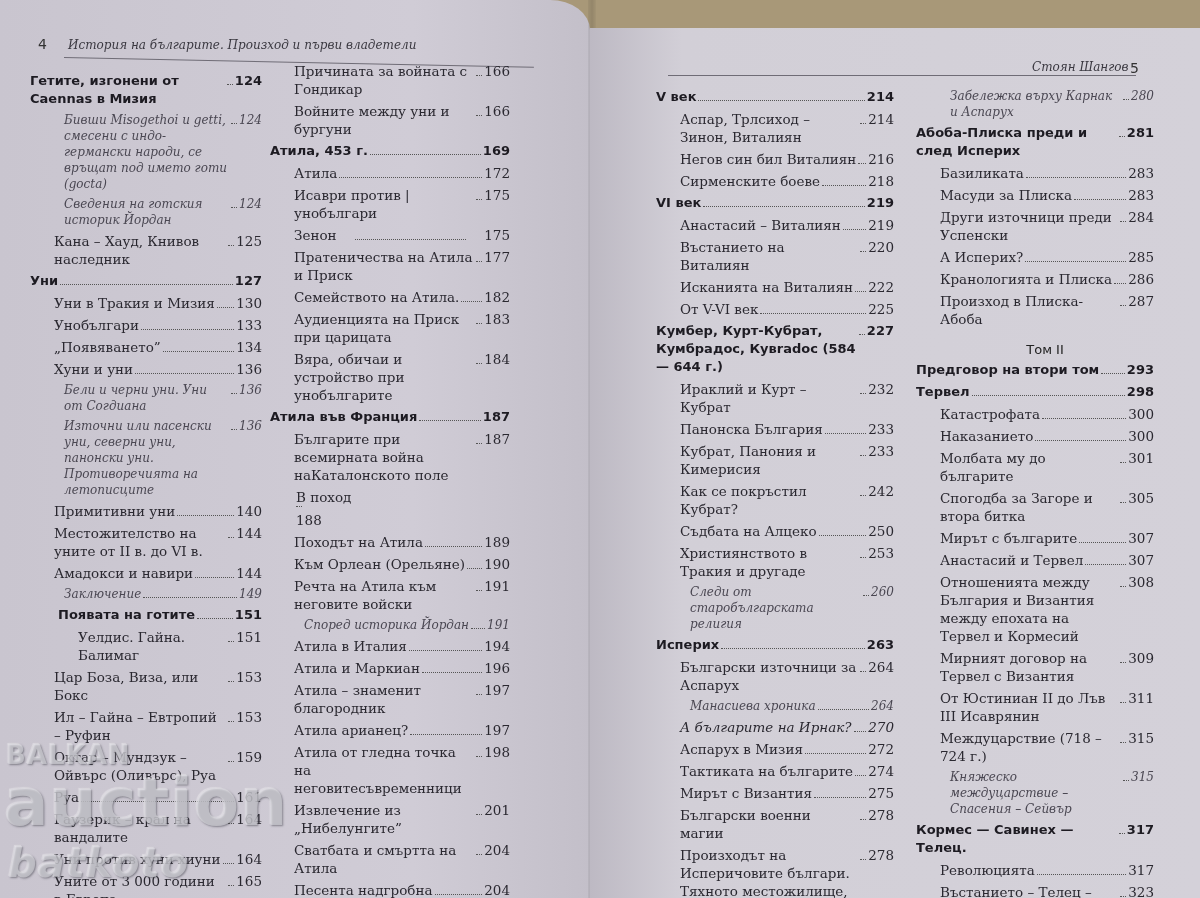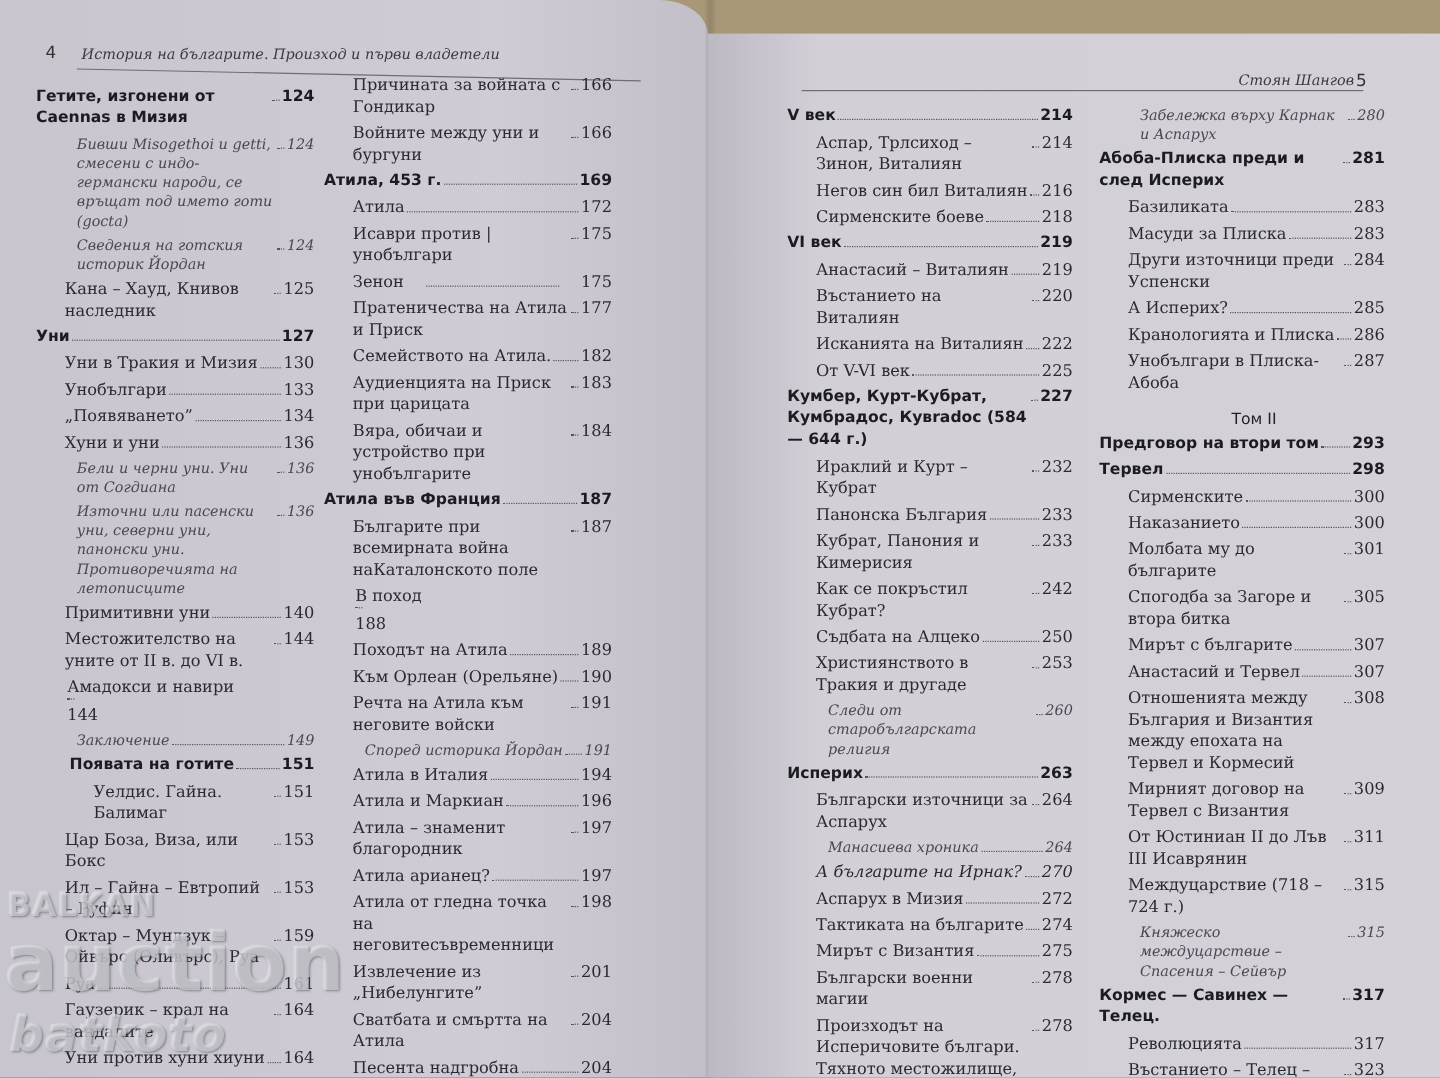--- a/index.html
+++ b/index.html
@@ -129,21 +129,21 @@
           </div>
         </div>
         <div class="entry lvl1">
           <div class="row" style="flex-wrap: nowrap;">
             <span class="t" style="flex: 0 1 auto;">Местожителство на уните от II в. до VI в.</span>
             <span class="dots"></span>
             <span class="p">144</span>
           </div>
         </div>
         <div class="entry lvl1">
-          <div class="row" style="flex-wrap: nowrap; flex-direction: column;">
+          <div class="row" style="flex-wrap: nowrap;">
             <span class="t" style="flex: 0 1 auto;">Амадокси и навири</span>
             <span class="dots"></span>
             <span class="p">144</span>
           </div>
         </div>
         <div class="entry lvl2">
           <div class="row" style="flex-wrap: nowrap;">
             <span class="t" style="flex: 0 1 auto;">Заключение</span>
             <span class="dots"></span>
             <span class="p">149</span>
@@ -632,21 +632,21 @@
         </div>
         <div class="entry lvl1">
           <div class="row" style="flex-wrap: nowrap;">
             <span class="t" style="flex: 0 1 auto; text-align: center;">Кранологията и Плиска</span>
             <span class="dots"></span>
             <span class="p">286</span>
           </div>
         </div>
         <div class="entry lvl1">
           <div class="row" style="flex-wrap: nowrap;">
-            <span class="t" style="flex: 0 1 auto;">Унобългари в Плиска-Абоба</span>
+            <span class="t" style="flex: 0 1 auto;">Произход в Плиска-Абоба</span>
             <span class="dots"></span>
             <span class="p">287</span>
           </div>
         </div>
         <div class="vol">Том II</div>
         <div class="entry lvl0">
           <div class="row" style="flex-wrap: nowrap;">
             <span class="t" style="flex: 0 1 auto;">Предговор на втори том</span>
             <span class="dots"></span>
             <span class="p">293</span>
@@ -654,21 +654,21 @@
         </div>
         <div class="entry lvl0">
           <div class="row" style="flex-wrap: nowrap;">
             <span class="t" style="flex: 0 1 auto;">Тервел</span>
             <span class="dots"></span>
             <span class="p">298</span>
           </div>
         </div>
         <div class="entry lvl1">
           <div class="row" style="flex-wrap: nowrap;">
-            <span class="t" style="flex: 0 1 auto;">Сирменските</span>
+            <span class="t" style="flex: 0 1 auto;">Катастрофата</span>
             <span class="dots"></span>
             <span class="p">300</span>
           </div>
         </div>
         <div class="entry lvl1">
           <div class="row" style="flex-wrap: nowrap;">
             <span class="t" style="flex: 0 1 auto;">Наказанието</span>
             <span class="dots"></span>
             <span class="p">300</span>
           </div>

